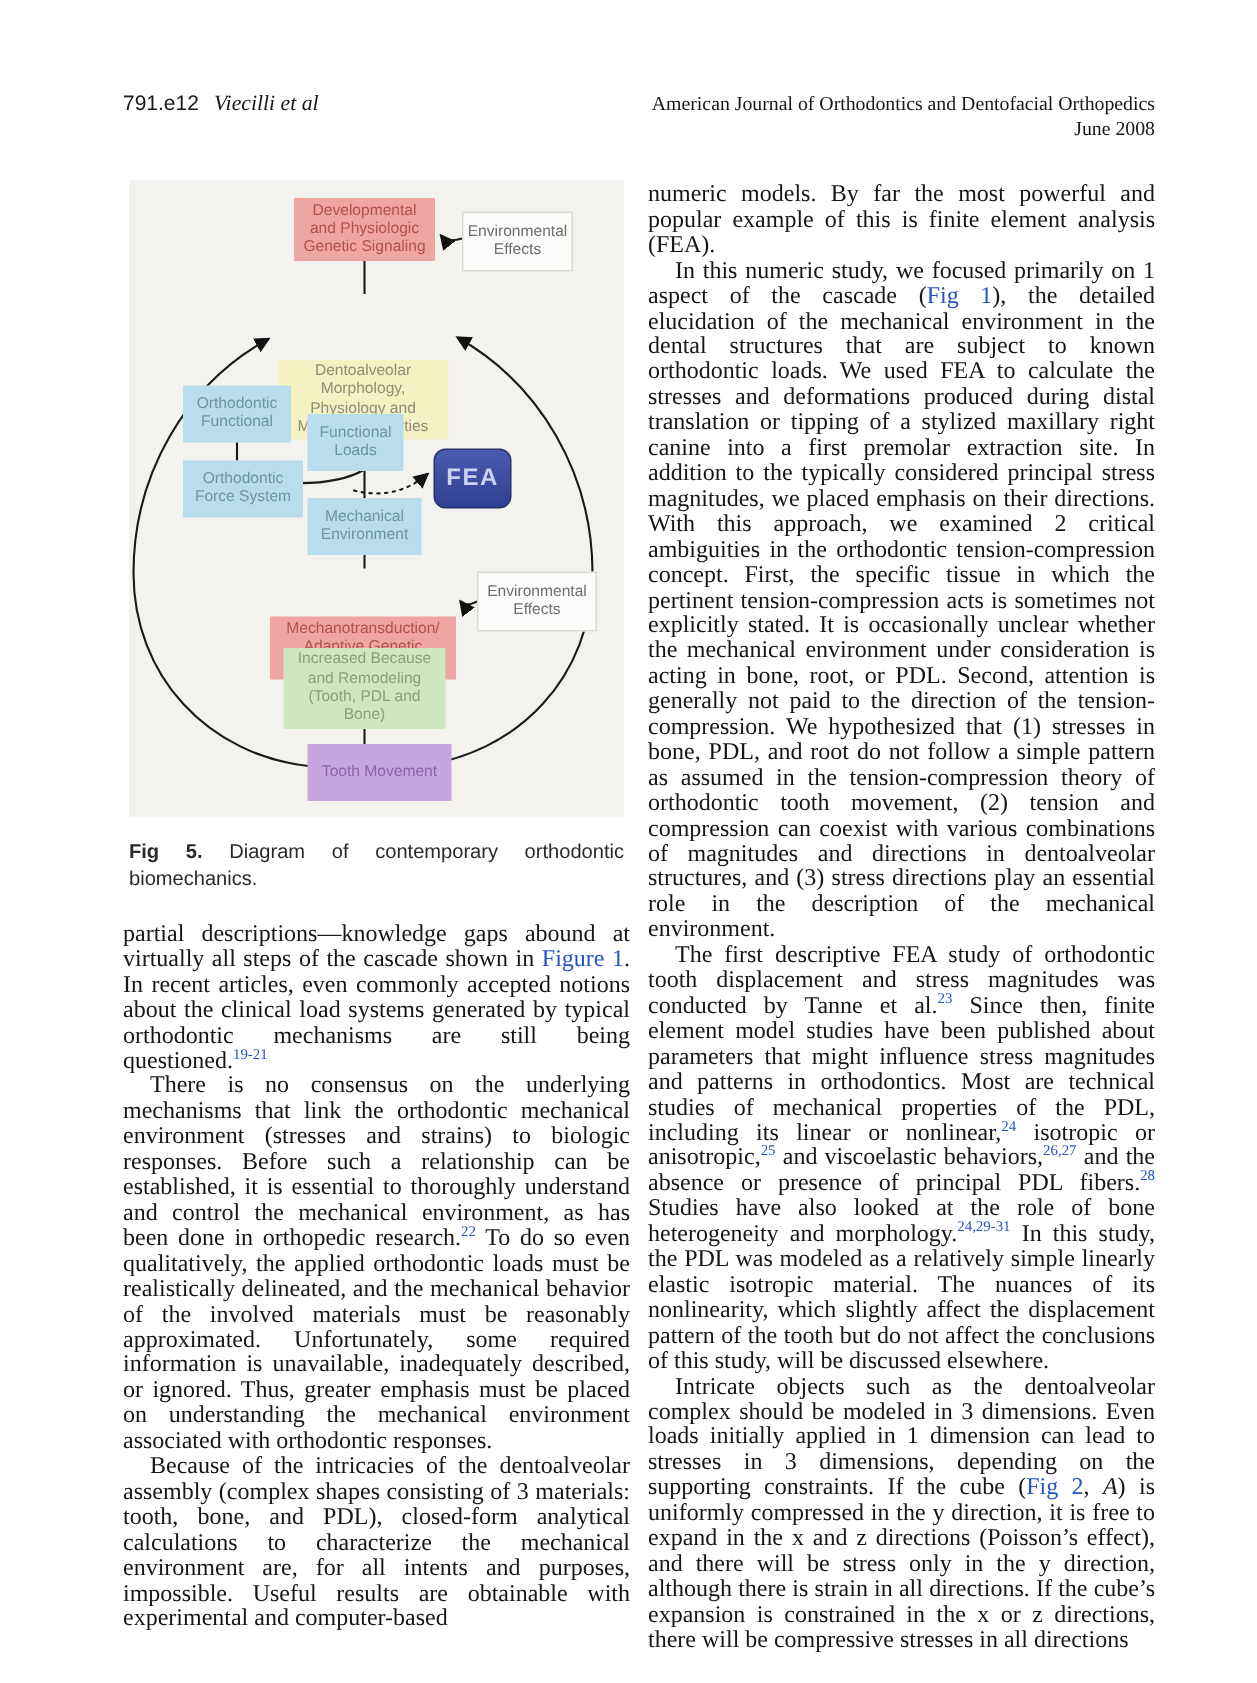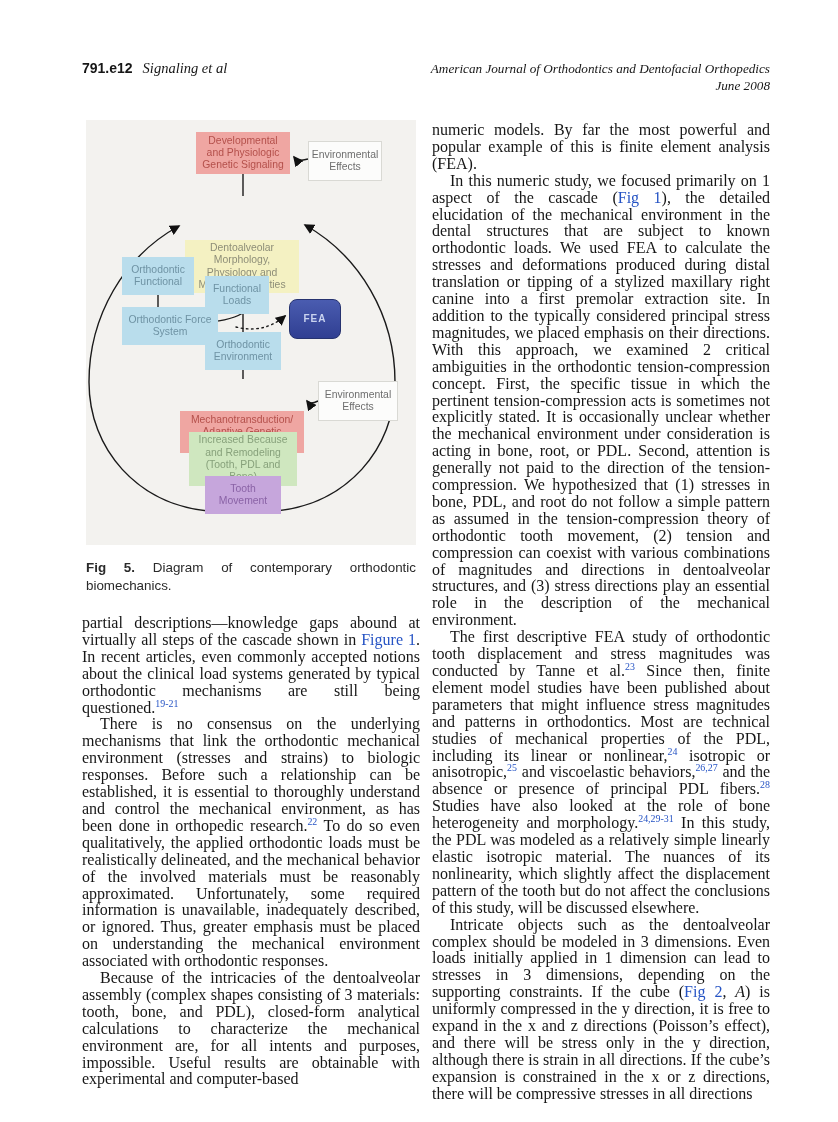--- a/index.html
+++ b/index.html
@@ -11,23 +11,23 @@
     font-family:"Liberation Serif", serif;
     color:var(--text,#161616);
     overflow:hidden;
   }
   
   .runhead{
     position:absolute;left:82px;top:60px;width:688px;
     display:flex;justify-content:space-between;align-items:flex-start;
   }
   .runhead-left{font-size:14.5px;white-space:nowrap;}
-  .pageno{font-family:"Liberation Sans",sans-serif;font-weight:bold;font-size:14px;}
+  .pageno{font-family:"Liberation Sans",sans-serif;font-weight:normal;font-size:14px;}
   .authors{font-style:italic;margin-left:10px;}
-  .runhead-right{text-align:right;font-style:italic;font-size:13.2px;line-height:17px;}
+  .runhead-right{text-align:right;font-size:13.2px;line-height:17px;}
   
   .col-left{position:absolute;left:82px;top:120px;width:338px;}
   .col-right{position:absolute;left:432px;top:122px;width:338px;}
   p.body{
     margin:0;font-size:16px;line-height:16.9px;text-align:justify;
   }
   p.body.indent{text-indent:18px;}
   .ref{color:var(--link,#2553c4);text-decoration:none;cursor:pointer;}
   sup.ref{font-size:0.62em;line-height:0;vertical-align:super;}
   .it{font-style:italic;}
@@ -46,38 +46,38 @@
   }
   .bx-pink{background:var(--pink-bg,#efa6a2);color:var(--pink-text,#b4504b);}
   .bx-yellow{background:var(--yellow-bg,#f4f1c2);color:var(--yellow-text,#8e8e78);}
   .bx-blue{background:var(--blue-bg,#b9ddec);color:var(--blue-text,#6f93a4);}
   .bx-green{background:var(--green-bg,#cfe7bf);color:var(--green-text,#87a17b);}
   .bx-purple{background:var(--purple-bg,#c6a6dc);color:var(--purple-text,#8a63a6);}
   .bx-white{background:var(--white-box-bg,#fcfcfb);border:1px solid var(--white-box-border,#d9d9d4);color:var(--white-box-text,#6e6e6e);}
   .bx-fea{
     background:linear-gradient(180deg,var(--fea-bg1,#4a5cb0),var(--fea-bg2,#303f92));
     color:var(--fea-text,#c8d2ee);border:1px solid #26336f;border-radius:8px;
-    font-weight:bold;letter-spacing:1px;font-size:10px;text-align:right;
+    font-weight:bold;letter-spacing:1px;font-size:16px;text-align:right;
   }
   .caption{
     margin-top:14px;width:330px;
     font-family:"Liberation Sans",sans-serif;
     font-size:13.4px;line-height:17.5px;text-align:justify;color:#2a2a2a;
   }
   .caption .cap-label{font-weight:bold;}
   .lefttext{margin-top:21px;}
 </style>
 </head>
 <body>
 
 <div class="page">
 
   <div class="runhead">
     <div class="runhead-left">
-      <span class="pageno">791.e12</span><span class="authors">Signaling et al</span>
+      <span class="pageno">791.e12</span><span class="authors">Viecilli et al</span>
     </div>
     <div class="runhead-right">
       <div>American Journal of Orthodontics and Dentofacial Orthopedics</div>
       <div>June 2008</div>
     </div>
   </div>
 
   <div class="col-left">
 
     <div class="figwrap">
@@ -111,26 +111,26 @@
             <path d="M190 391 C260 384 309 330 309 262 C309 196 274 136 219 105" marker-end="url(#arr)"></path>
           </g>
         </svg>
 
         <div class="bx bx-pink" style="left:110px;top:12px;width:94px;height:42px;">Developmental and Physiologic Genetic Signaling</div>
         <div class="bx bx-white" style="left:222px;top:21px;width:74px;height:32px;">Environmental Effects</div>
         <div class="bx bx-yellow" style="left:99px;top:76px;width:114px;height:53px;margin-top:44px;">Dentoalveolar Morphology, Physiology and Material Properties</div>
         <div class="bx bx-blue" style="left:36px;top:137px;width:72px;height:36px;">Orthodontic Functional</div>
         <div class="bx bx-blue" style="left:119px;top:156px;width:64px;height:33px;">Functional Loads</div>
         <div class="bx bx-fea" style="left:203px;top:179px;width:52px;height:28px;">FEA</div>
-        <div class="bx bx-blue" style="left:36px;top:187px;width:96px;height:32px;">Orthodontic Force System</div>
-        <div class="bx bx-blue" style="left:119px;top:212px;width:76px;height:32px;">Orthodontic Environment</div>
+        <div class="bx bx-blue" style="left:36px;top:187px;width:80px;height:32px;">Orthodontic Force System</div>
+        <div class="bx bx-blue" style="left:119px;top:212px;width:76px;height:32px;">Mechanical Environment</div>
         <div class="bx bx-pink" style="left:94px;top:259px;width:124px;height:42px;margin-top:32px;">Mechanotransduction/ Adaptive Genetic Signaling</div>
         <div class="bx bx-white" style="left:232px;top:261px;width:80px;height:36px;">Environmental Effects</div>
         <div class="bx bx-green" style="left:103px;top:312px;width:108px;height:54px;">Increased Because and Remodeling (Tooth, PDL and Bone)</div>
-        <div class="bx bx-purple" style="left:119px;top:356px;width:76px;height:32px;">Tooth Movement</div>
+        <div class="bx bx-purple" style="left:119px;top:376px;width:96px;height:32px;">Tooth Movement</div>
       </div>
 
       <div class="caption">
         <span class="cap-label">Fig 5.</span><span> Diagram of contemporary orthodontic biomechanics.</span>
       </div>
     </div>
 
     <div class="lefttext">
       <p class="body"><span>partial descriptions—knowledge gaps abound at virtually all steps of the cascade shown in </span><a class="ref">Figure 1</a><span>. In recent articles, even commonly accepted notions about the clinical load systems generated by typical orthodontic mechanisms are still being questioned.</span><sup class="ref">19-21</sup></p>
       <p class="body indent"><span>There is no consensus on the underlying mechanisms that link the orthodontic mechanical environment (stresses and strains) to biologic responses. Before such a relationship can be established, it is essential to thoroughly understand and control the mechanical environment, as has been done in orthopedic research.</span><sup class="ref">22</sup><span> To do so even qualitatively, the applied orthodontic loads must be realistically delineated, and the mechanical behavior of the involved materials must be reasonably approximated. Unfortunately, some required information is unavailable, inadequately described, or ignored. Thus, greater emphasis must be placed on understanding the mechanical environment associated with orthodontic responses.</span></p>

